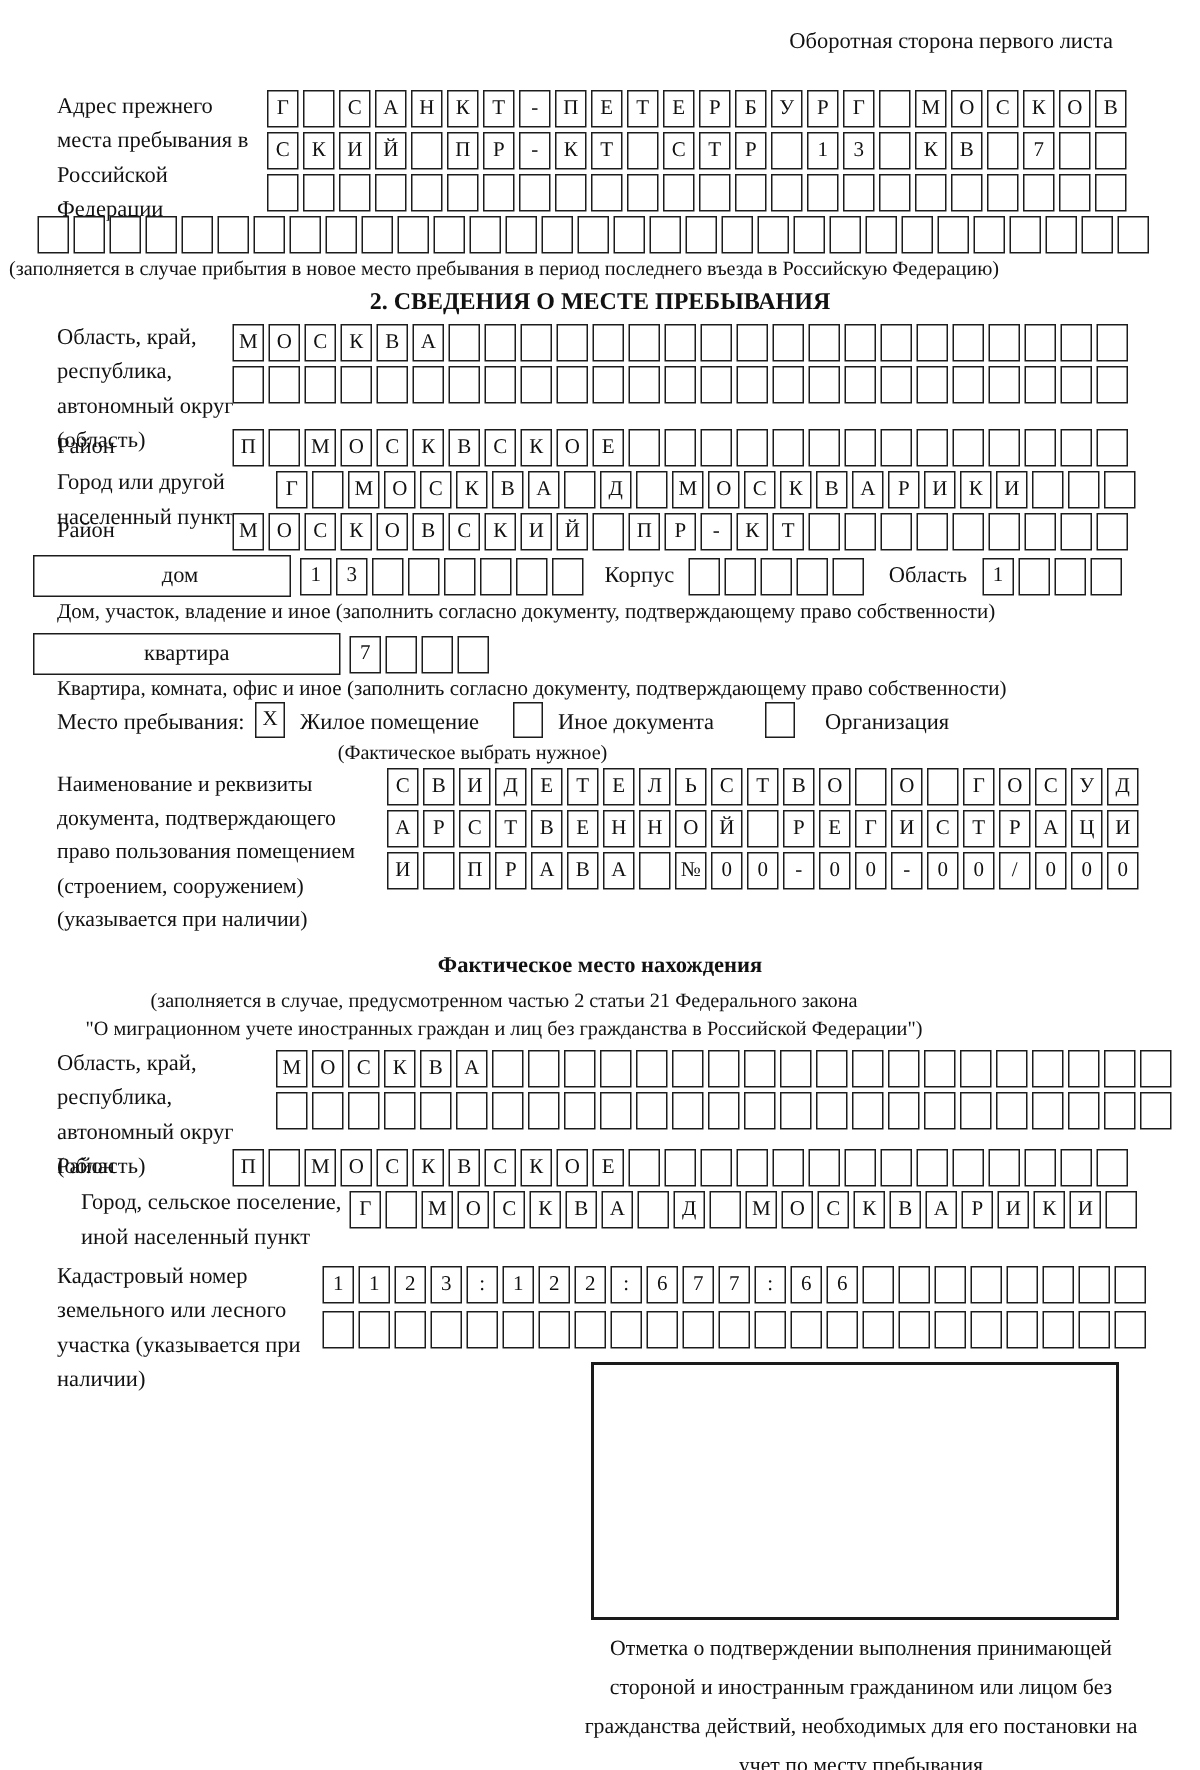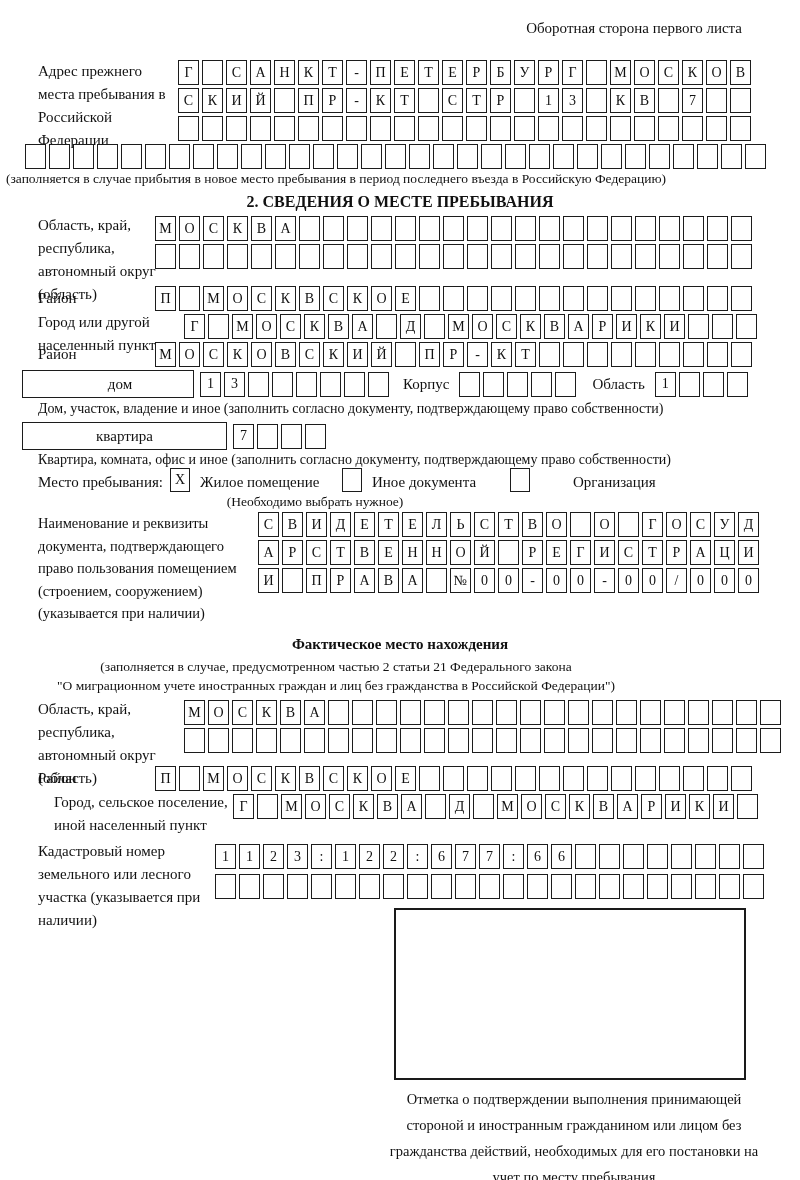--- a/index.html
+++ b/index.html
@@ -343,22 +343,22 @@
       </div>
   </div>
   <div class="abs note14" style="left:38px;top:452px;">Квартира, комната, офис и иное (заполнить согласно документу, подтверждающему право собственности)</div>
 
   <div class="abs lbl" style="left:38px;top:471px;">Место пребывания:</div>
   <div class="abs chk" style="left:170px;top:468px;">X</div>
   <div class="abs lbl" style="left:200px;top:471px;">Жилое помещение</div>
   <div class="abs chk" style="left:342px;top:468px;"></div>
   <div class="abs lbl" style="left:372px;top:471px;">Иное документа</div>
   <div class="abs chk" style="left:510px;top:468px;"></div>
-  <div class="abs lbl" style="left:550px;top:471px;margin-left:23px;">Организация</div>
-  <div class="abs" style="left:155px;top:494px;width:320px;text-align:center;font-size:13.5px;">(Необходимо выбрать нужное)</div>
+  <div class="abs lbl" style="left:550px;top:471px;">Организация</div>
+  <div class="abs" style="left:155px;top:494px;width:320px;text-align:center;font-size:13.5px;">(Фактическое выбрать нужное)</div>
 
   <div class="abs" style="left:38px;top:512px;width:218px;font-size:14.5px;line-height:22.5px;">Наименование и реквизиты документа, подтверждающего право пользования помещением (строением, сооружением) (указывается при наличии)</div>
   <div class="boxrow" style="left:258px;top:512px;">
       <div class="cell">С</div>
       <div class="cell">В</div>
       <div class="cell">И</div>
       <div class="cell">Д</div>
       <div class="cell">Е</div>
       <div class="cell">Т</div>
       <div class="cell">Е</div>

